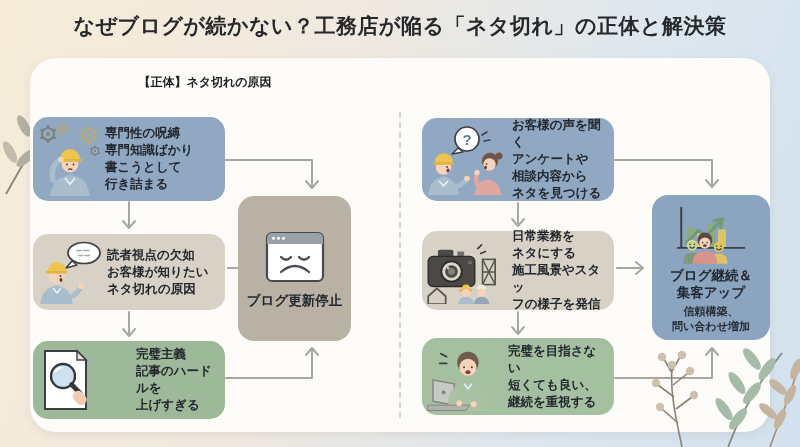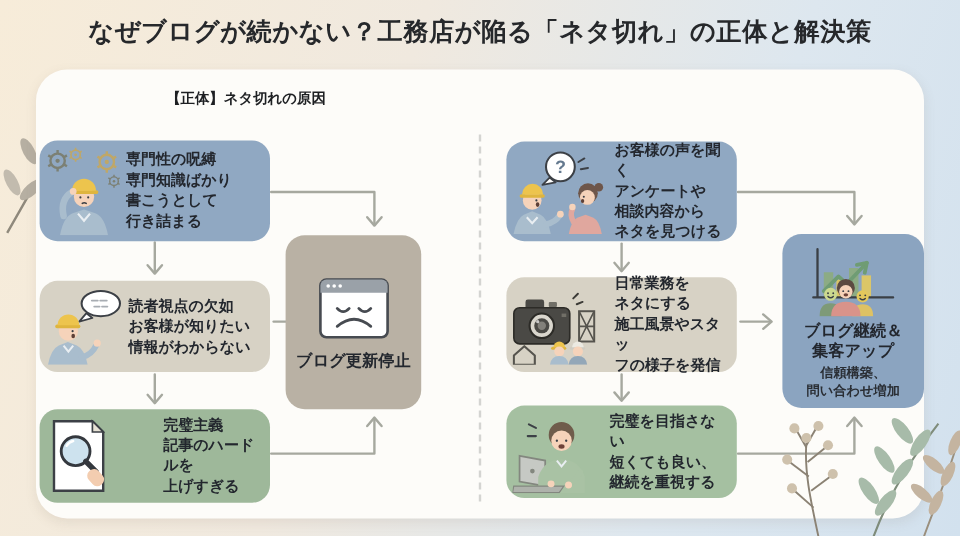--- a/index.html
+++ b/index.html
@@ -152,21 +152,21 @@
       <circle cx="19" cy="36" r="8" fill="#f6d3ba"></circle>
       <circle cx="22.5" cy="36" r="0.9" fill="#3a3e44"></circle>
       <ellipse cx="23" cy="40" rx="1.5" ry="1.9" fill="#5d4037"></ellipse>
       <rect x="8" y="30.5" width="21" height="3" rx="1.5" fill="#dfb53e"></rect>
       <path d="M10,31 a9,9 0 0 1 18,0 z" fill="#edc44d"></path>
       <path d="M30,58 q9,-3 12,-10" stroke="#a9bdcd" stroke-width="5" fill="none" stroke-linecap="round"></path>
       <circle cx="43" cy="46" r="3" fill="#f6d3ba"></circle>
     </svg>
     <div class="box-text">読者視点の欠如
 お客様が知りたい
-情報がわからない</div>
+ネタ切れの原因</div>
   </div>
 
   <div class="cause-box green1" style="left:33px;top:341px;height:78px">
     <svg class="ill" width="56" height="62" viewBox="0 0 56 62">
       <path d="M7,2 h32 l9,9 v49 h-41 z" fill="#ffffff" stroke="#3c4046" stroke-width="2"></path>
       <path d="M39,2 v9 h9 z" fill="#e7e2d5" stroke="#3c4046" stroke-width="1.4"></path>
       <circle cx="25" cy="27" r="12" fill="#cde2ee" stroke="#34383e" stroke-width="2.4"></circle>
       <path d="M17.5,22.5 a9,9 0 0 1 5.5,-4" stroke="#ffffff" stroke-width="2" fill="none" stroke-linecap="round"></path>
       <line x1="33.5" y1="35.5" x2="42" y2="44" stroke="#34383e" stroke-width="4.6" stroke-linecap="round"></line>
       <rect x="36" y="42" width="11" height="15" rx="5" fill="#f3cdb0" transform="rotate(-42 41 49)"></rect>

